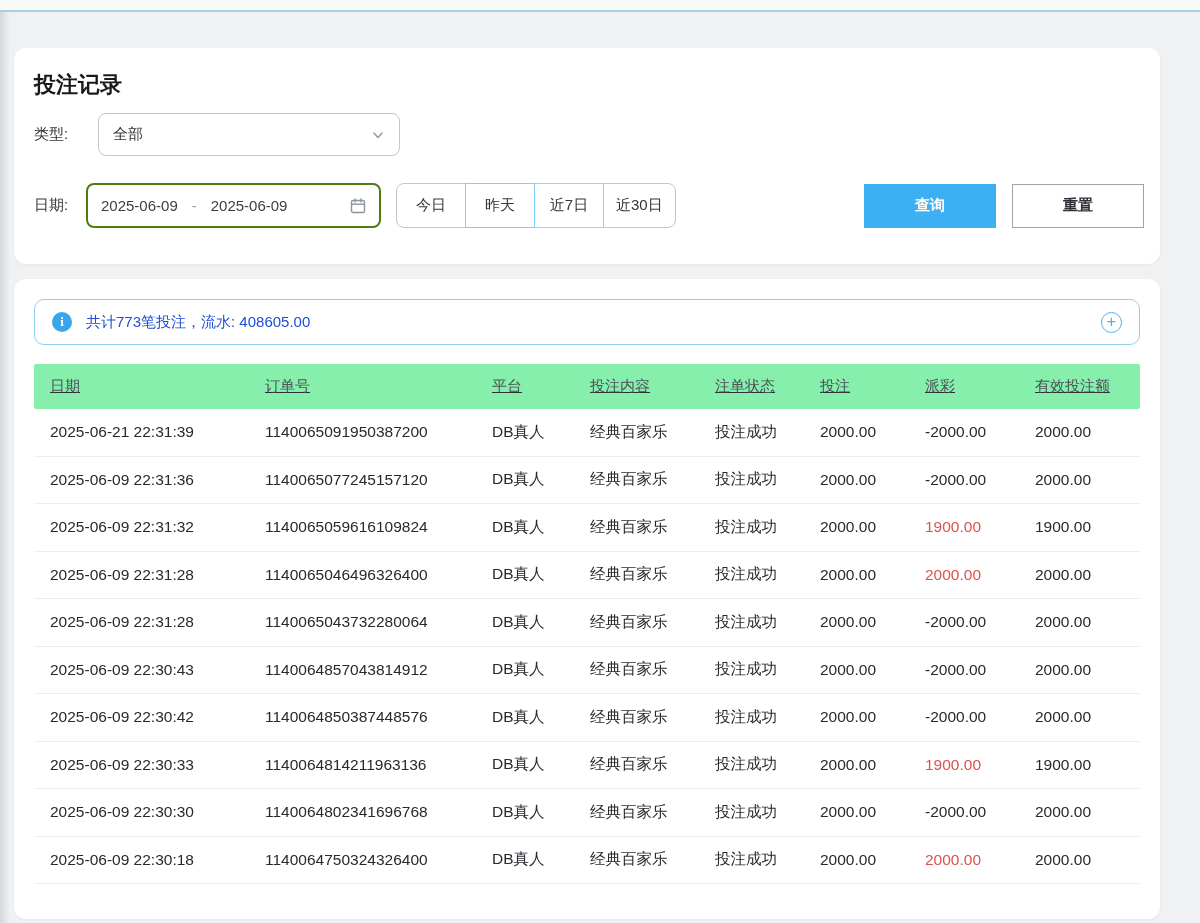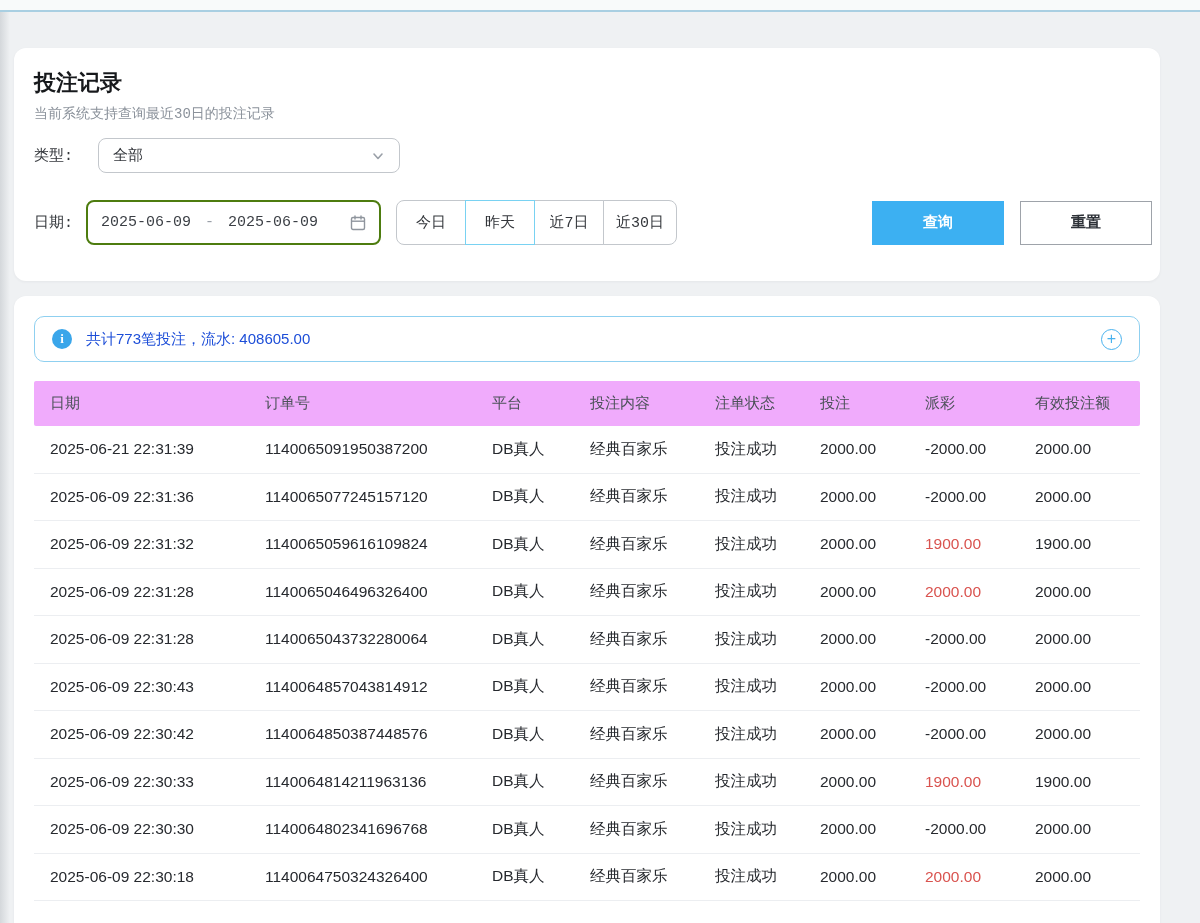--- a/index.html
+++ b/index.html
@@ -21,33 +21,33 @@
   .top-line{height:2px;background:#a9cfe2;}
   
   .left-edge{position:absolute;left:0;top:12px;bottom:0;width:10px;
     background:linear-gradient(90deg,rgba(90,100,110,0.18),rgba(90,100,110,0.0));pointer-events:none;}
 
   .card{
     background:#ffffff;border-radius:12px;
     margin:0 40px 0 14px;
     box-shadow:0 1px 3px rgba(30,40,60,0.05);
   }
-  .filter-card{margin-top:36px;padding:24px 8px 36px 20px;font-family:Liberation Mono, monospace;}
+  .filter-card{margin-top:36px;padding:24px 16px 36px 20px;}
   .table-card{margin-top:15px;padding:20px 20px 0 20px;height:640px;}
 
   .page-title{font-size:22px;font-weight:700;color:#17191c;line-height:26px;}
   .page-subtitle{font-size:14px;color:#8b929b;margin-top:7px;}
 
   .filter-row{display:flex;align-items:center;}
   .row-type{margin-top:15px;gap:12px;}
   .row-date{margin-top:27px;}
   .field-label{font-size:15px;color:#33363b;width:46px;flex:0 0 auto;}
 
   .select-box{
-    width:302px;height:35px;border:1px solid #c3c7cc;border-radius:8px;
+    width:302px;height:43px;border:1px solid #c3c7cc;border-radius:8px;
     display:flex;align-items:center;padding:0 14px;background:#fff;
     margin-left:6px;cursor:pointer;
   }
   .select-value{font-size:15px;color:#33363b;}
   .chevron{margin-left:auto;display:flex;align-items:center;}
 
   .date-box{
     width:295px;height:45px;border:2px solid #4d7c0f;border-radius:8px;
     display:flex;align-items:center;padding:0 13px;background:#fff;
     margin-left:6px;font-size:15px;color:#3b3f45;cursor:pointer;
@@ -83,36 +83,35 @@
     font-family:"Liberation Serif","DejaVu Serif",serif;flex:0 0 auto;
   }
   .summary-text{font-size:15px;color:#1d4ed8;margin-left:14px;}
   .plus-icon{
     margin-left:auto;width:21px;height:21px;border-radius:50%;
     border:1.5px solid #49b2ee;color:#49b2ee;display:flex;align-items:center;justify-content:center;
     font-size:16px;line-height:1;cursor:pointer;padding-bottom:1px;
   }
 
   .grid{display:grid;grid-template-columns:215px 227px 98px 125px 105px 105px 110px 1fr;}
-  .table-header{margin-top:19px;background:#f0abfc;height:45px;align-items:center;border-radius:2px;}
+  .table-header{margin-top:19px;background:#86efac;height:45px;align-items:center;border-radius:2px;text-decoration:underline;}
   .th{font-size:15px;color:#4b5158;padding-left:16px;white-space:nowrap;overflow:hidden;}
   .tr{height:47.5px;align-items:center;border-bottom:1px solid #eceef1;}
   .td{font-size:15.5px;color:#26292e;padding-left:16px;white-space:nowrap;overflow:hidden;}
   .td.red{color:var(--red);}
 </style>
 </head>
 <body>
 
 <div class="top-strip"></div>
 <div class="top-line"></div>
 <div class="left-edge"></div>
 
 <div class="card filter-card">
   <div class="page-title">投注记录</div>
-  <div class="page-subtitle">当前系统支持查询最近30日的投注记录</div>
 
   <div class="filter-row row-type">
     <span class="field-label">类型:</span>
     <div class="select-box">
       <span class="select-value">全部</span>
       <span class="chevron">
         <svg width="14" height="14" viewBox="0 0 14 14">
             <polyline points="3,5 7,9.5 11,5" fill="none" stroke="#9aa0a8" stroke-width="1.6" stroke-linecap="round" stroke-linejoin="round"></polyline>
           </svg>
       </span>

